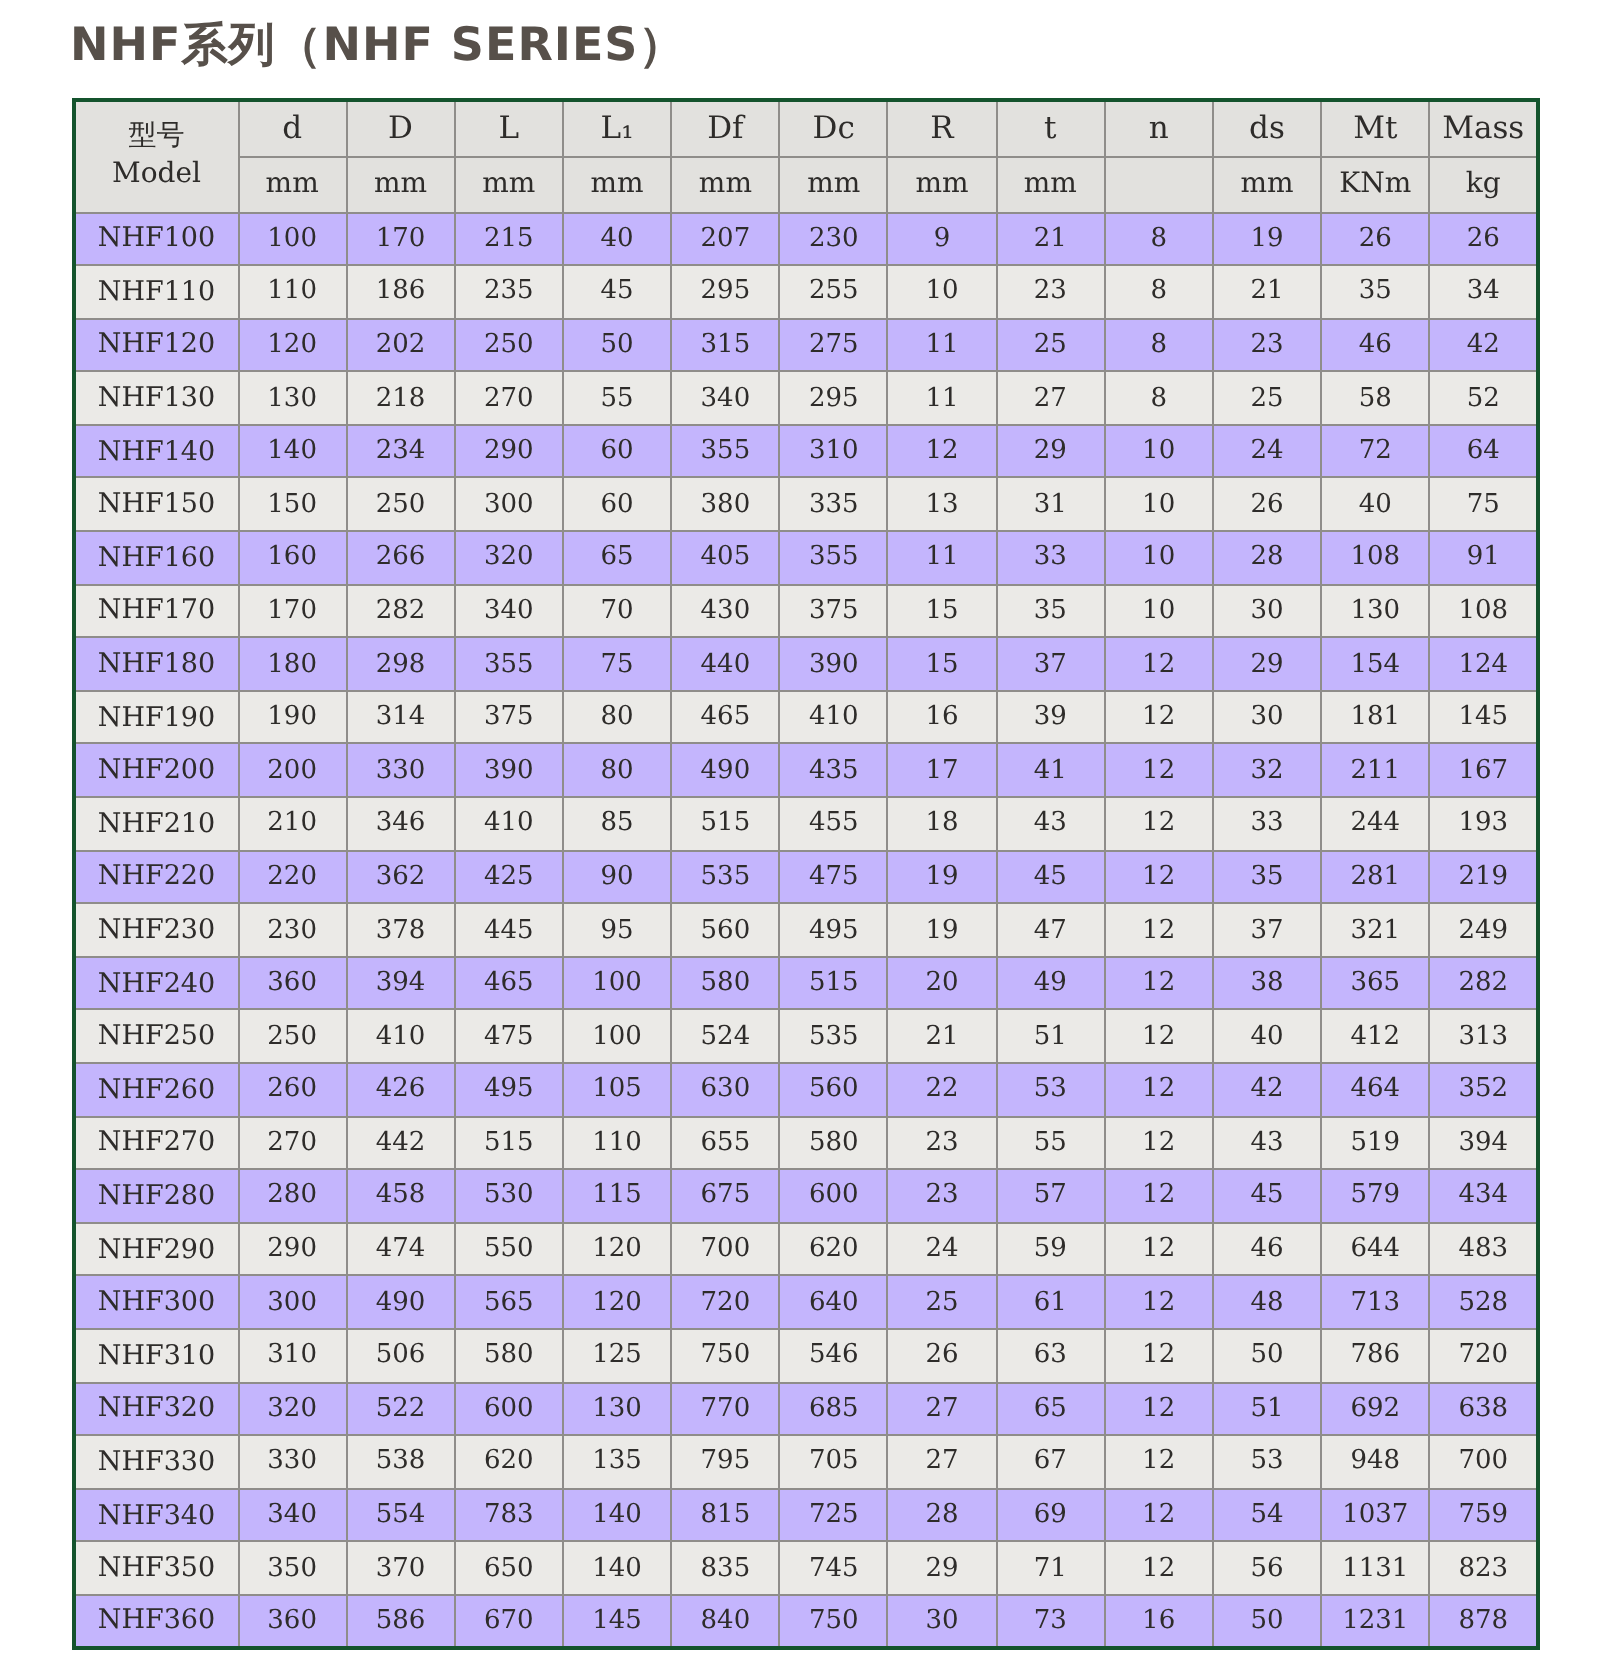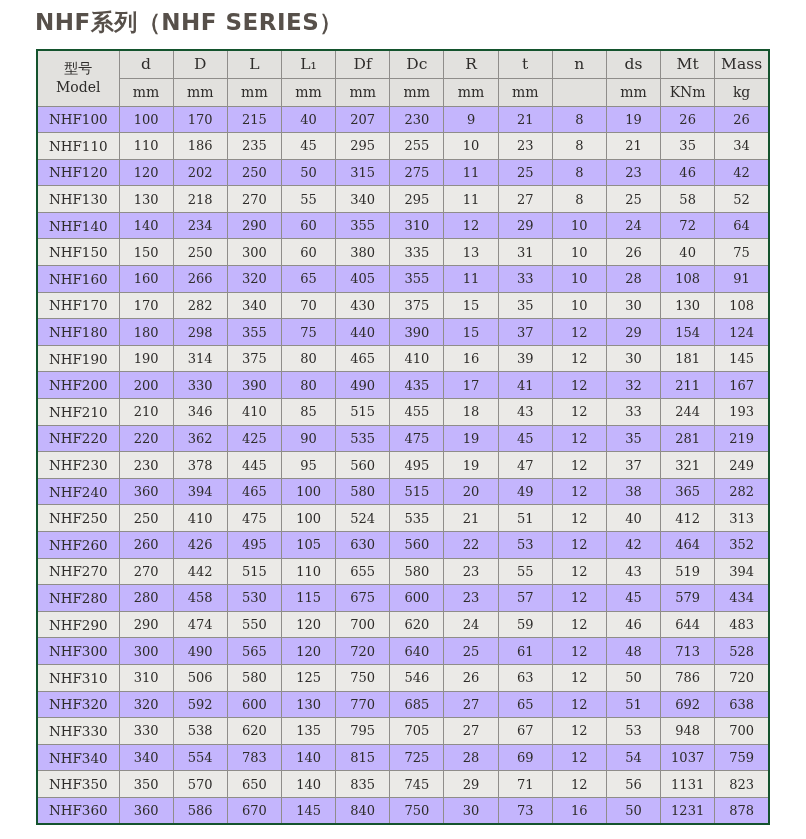--- a/index.html
+++ b/index.html
@@ -429,21 +429,21 @@
           <td class="value-cell">26</td>
           <td class="value-cell">63</td>
           <td class="value-cell">12</td>
           <td class="value-cell">50</td>
           <td class="value-cell">786</td>
           <td class="value-cell">720</td>
         </tr>
         <tr>
           <td class="model">NHF320</td>
           <td class="value-cell">320</td>
-          <td class="value-cell">592</td>
+          <td class="value-cell">522</td>
           <td class="value-cell">600</td>
           <td class="value-cell">130</td>
           <td class="value-cell">770</td>
           <td class="value-cell">685</td>
           <td class="value-cell">27</td>
           <td class="value-cell">65</td>
           <td class="value-cell">12</td>
           <td class="value-cell">51</td>
           <td class="value-cell">692</td>
           <td class="value-cell">638</td>
@@ -474,21 +474,21 @@
           <td class="value-cell">28</td>
           <td class="value-cell">69</td>
           <td class="value-cell">12</td>
           <td class="value-cell">54</td>
           <td class="value-cell">1037</td>
           <td class="value-cell">759</td>
         </tr>
         <tr>
           <td class="model">NHF350</td>
           <td class="value-cell">350</td>
-          <td class="value-cell">570</td>
+          <td class="value-cell">370</td>
           <td class="value-cell">650</td>
           <td class="value-cell">140</td>
           <td class="value-cell">835</td>
           <td class="value-cell">745</td>
           <td class="value-cell">29</td>
           <td class="value-cell">71</td>
           <td class="value-cell">12</td>
           <td class="value-cell">56</td>
           <td class="value-cell">1131</td>
           <td class="value-cell">823</td>

